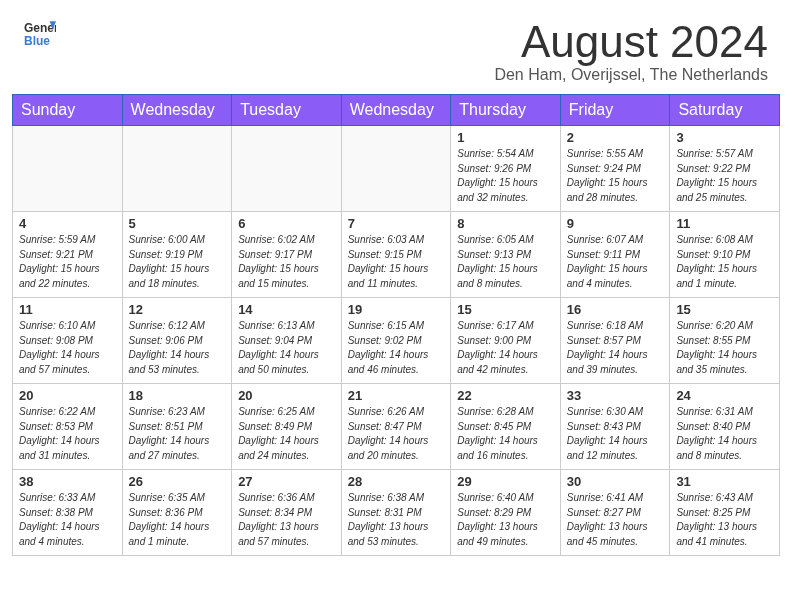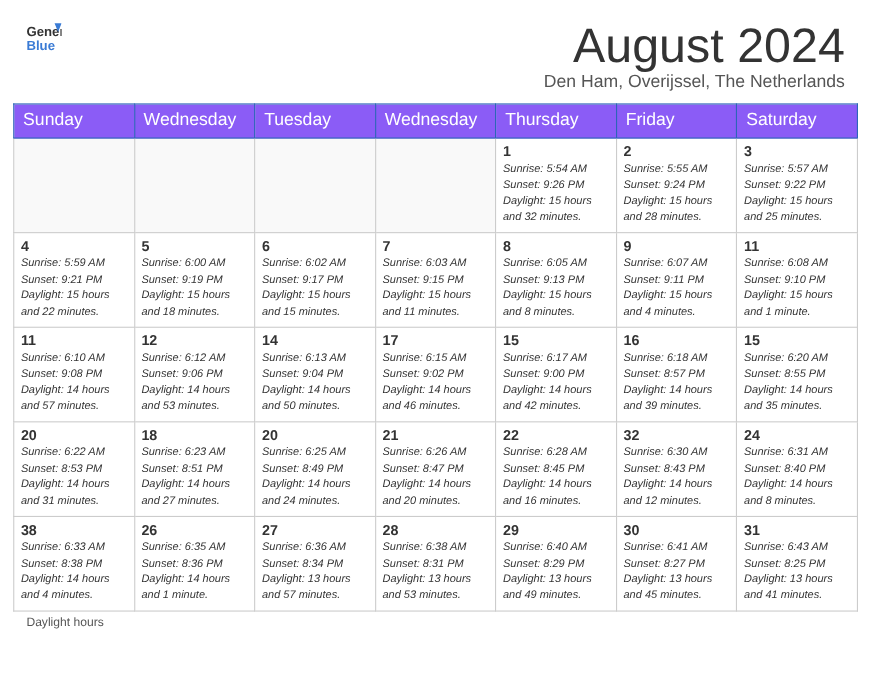--- a/index.html
+++ b/index.html
@@ -166,21 +166,21 @@
           </td>
           <td>
             <div class="day-number">12</div>
             <div class="day-info">Sunrise: 6:12 AM<br>Sunset: 9:06 PM<br>Daylight: 14 hours and 53 minutes.</div>
           </td>
           <td>
             <div class="day-number">14</div>
             <div class="day-info">Sunrise: 6:13 AM<br>Sunset: 9:04 PM<br>Daylight: 14 hours and 50 minutes.</div>
           </td>
           <td>
-            <div class="day-number">17</div>
+            <div class="day-number">19</div>
             <div class="day-info">Sunrise: 6:15 AM<br>Sunset: 9:02 PM<br>Daylight: 14 hours and 46 minutes.</div>
           </td>
           <td>
             <div class="day-number">15</div>
             <div class="day-info">Sunrise: 6:17 AM<br>Sunset: 9:00 PM<br>Daylight: 14 hours and 42 minutes.</div>
           </td>
           <td>
             <div class="day-number">16</div>
             <div class="day-info">Sunrise: 6:18 AM<br>Sunset: 8:57 PM<br>Daylight: 14 hours and 39 minutes.</div>
           </td>
@@ -204,21 +204,21 @@
           </td>
           <td>
             <div class="day-number">21</div>
             <div class="day-info">Sunrise: 6:26 AM<br>Sunset: 8:47 PM<br>Daylight: 14 hours and 20 minutes.</div>
           </td>
           <td>
             <div class="day-number">22</div>
             <div class="day-info">Sunrise: 6:28 AM<br>Sunset: 8:45 PM<br>Daylight: 14 hours and 16 minutes.</div>
           </td>
           <td>
-            <div class="day-number">32</div>
+            <div class="day-number">33</div>
             <div class="day-info">Sunrise: 6:30 AM<br>Sunset: 8:43 PM<br>Daylight: 14 hours and 12 minutes.</div>
           </td>
           <td>
             <div class="day-number">24</div>
             <div class="day-info">Sunrise: 6:31 AM<br>Sunset: 8:40 PM<br>Daylight: 14 hours and 8 minutes.</div>
           </td>
         </tr>
         <tr>
           <td>
             <div class="day-number">38</div>
@@ -244,14 +244,13 @@
             <div class="day-number">30</div>
             <div class="day-info">Sunrise: 6:41 AM<br>Sunset: 8:27 PM<br>Daylight: 13 hours and 45 minutes.</div>
           </td>
           <td>
             <div class="day-number">31</div>
             <div class="day-info">Sunrise: 6:43 AM<br>Sunset: 8:25 PM<br>Daylight: 13 hours and 41 minutes.</div>
           </td>
         </tr>
       </tbody>
   </table>
-  <div class="daylight-note">Daylight hours</div>
 </div>
 
 </body></html>

